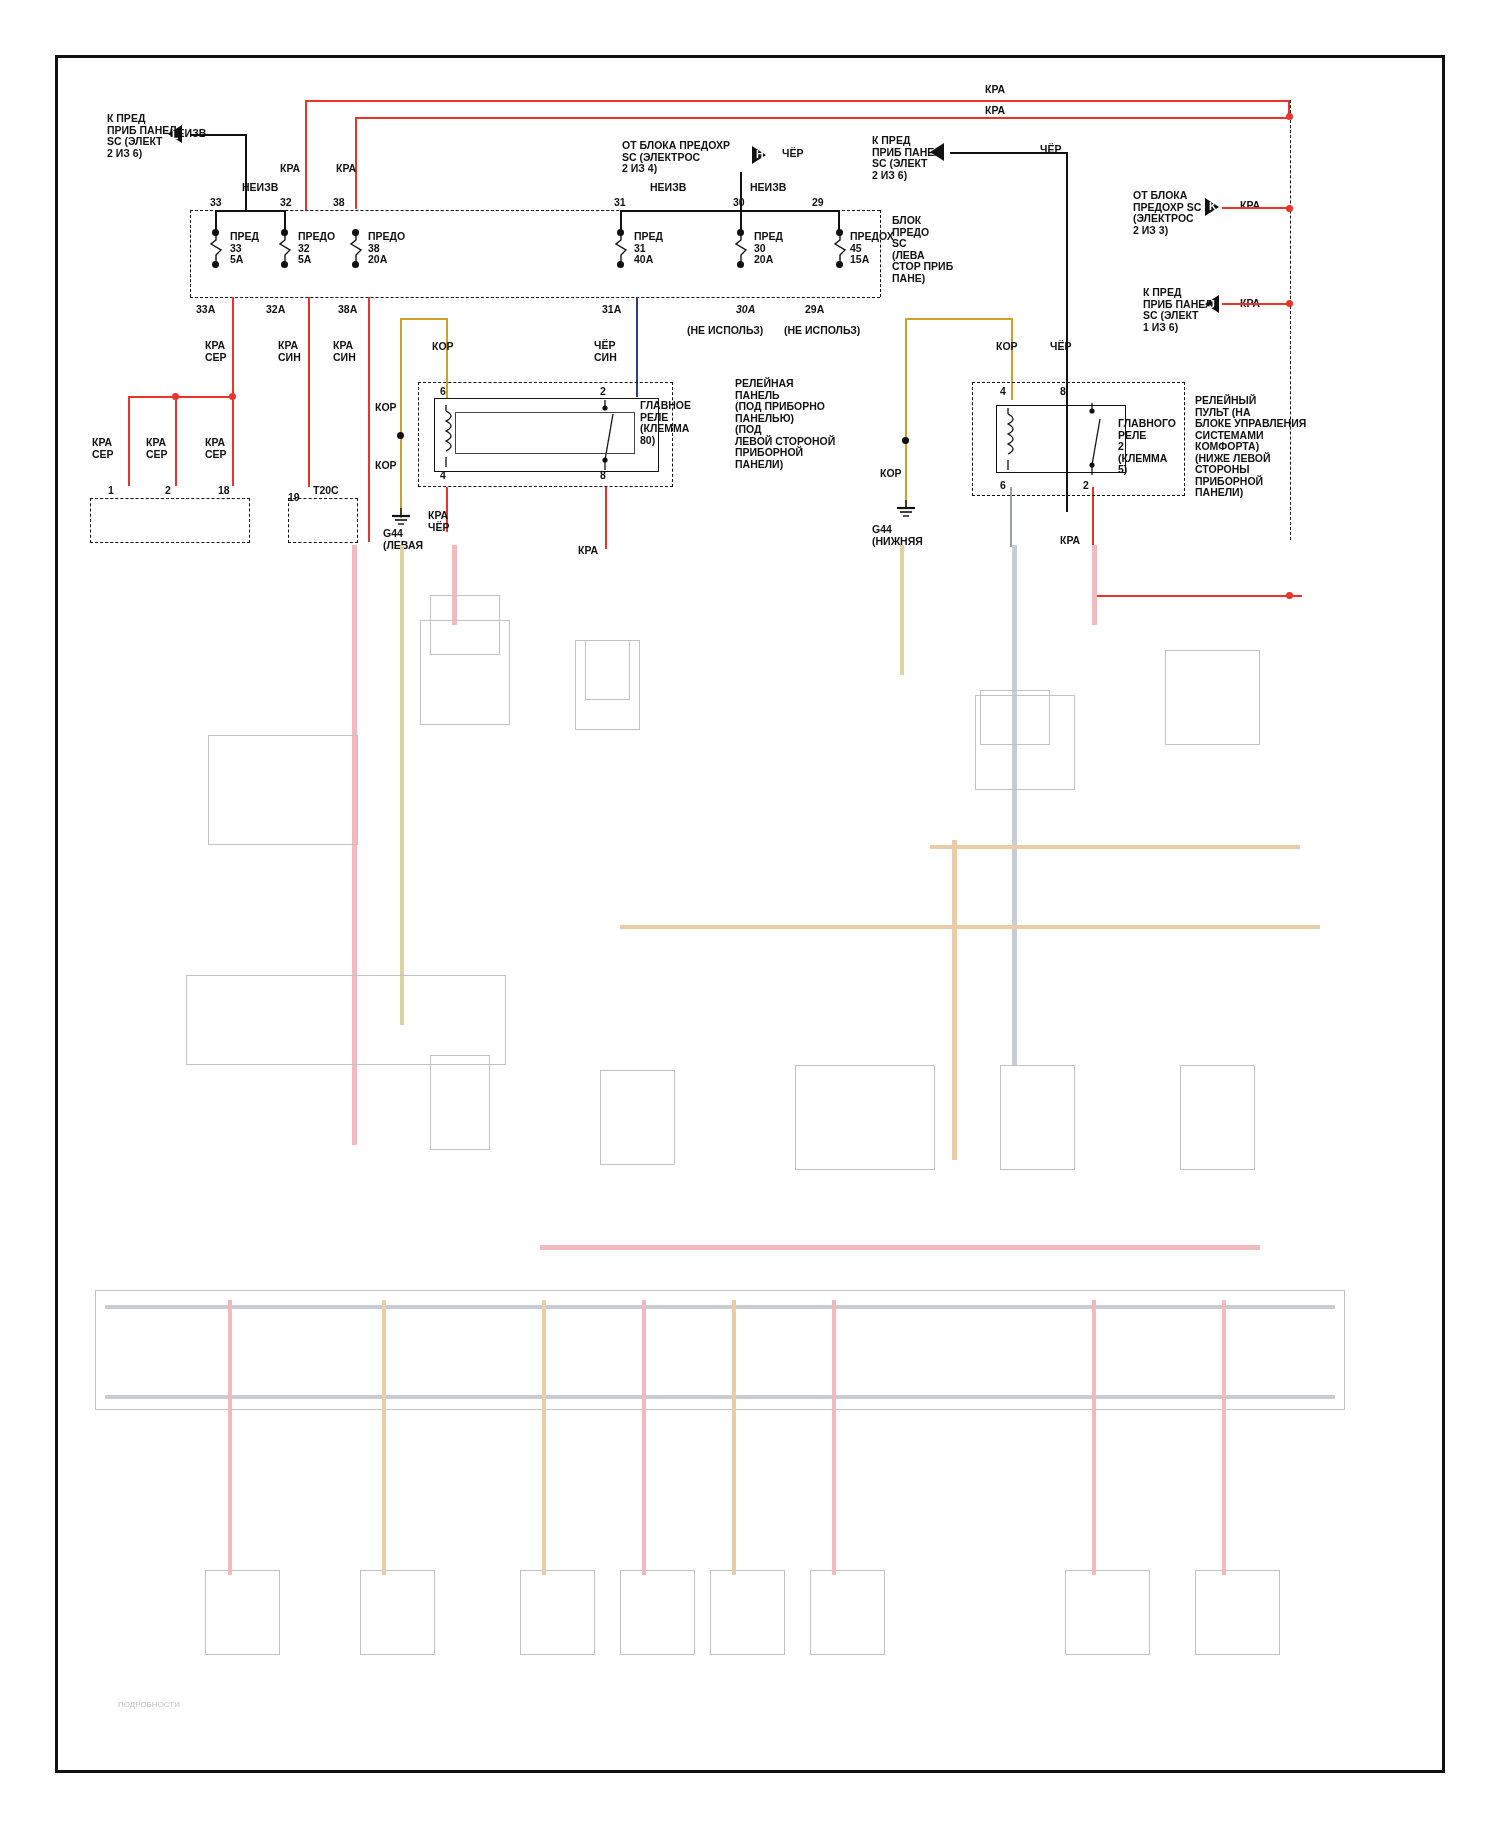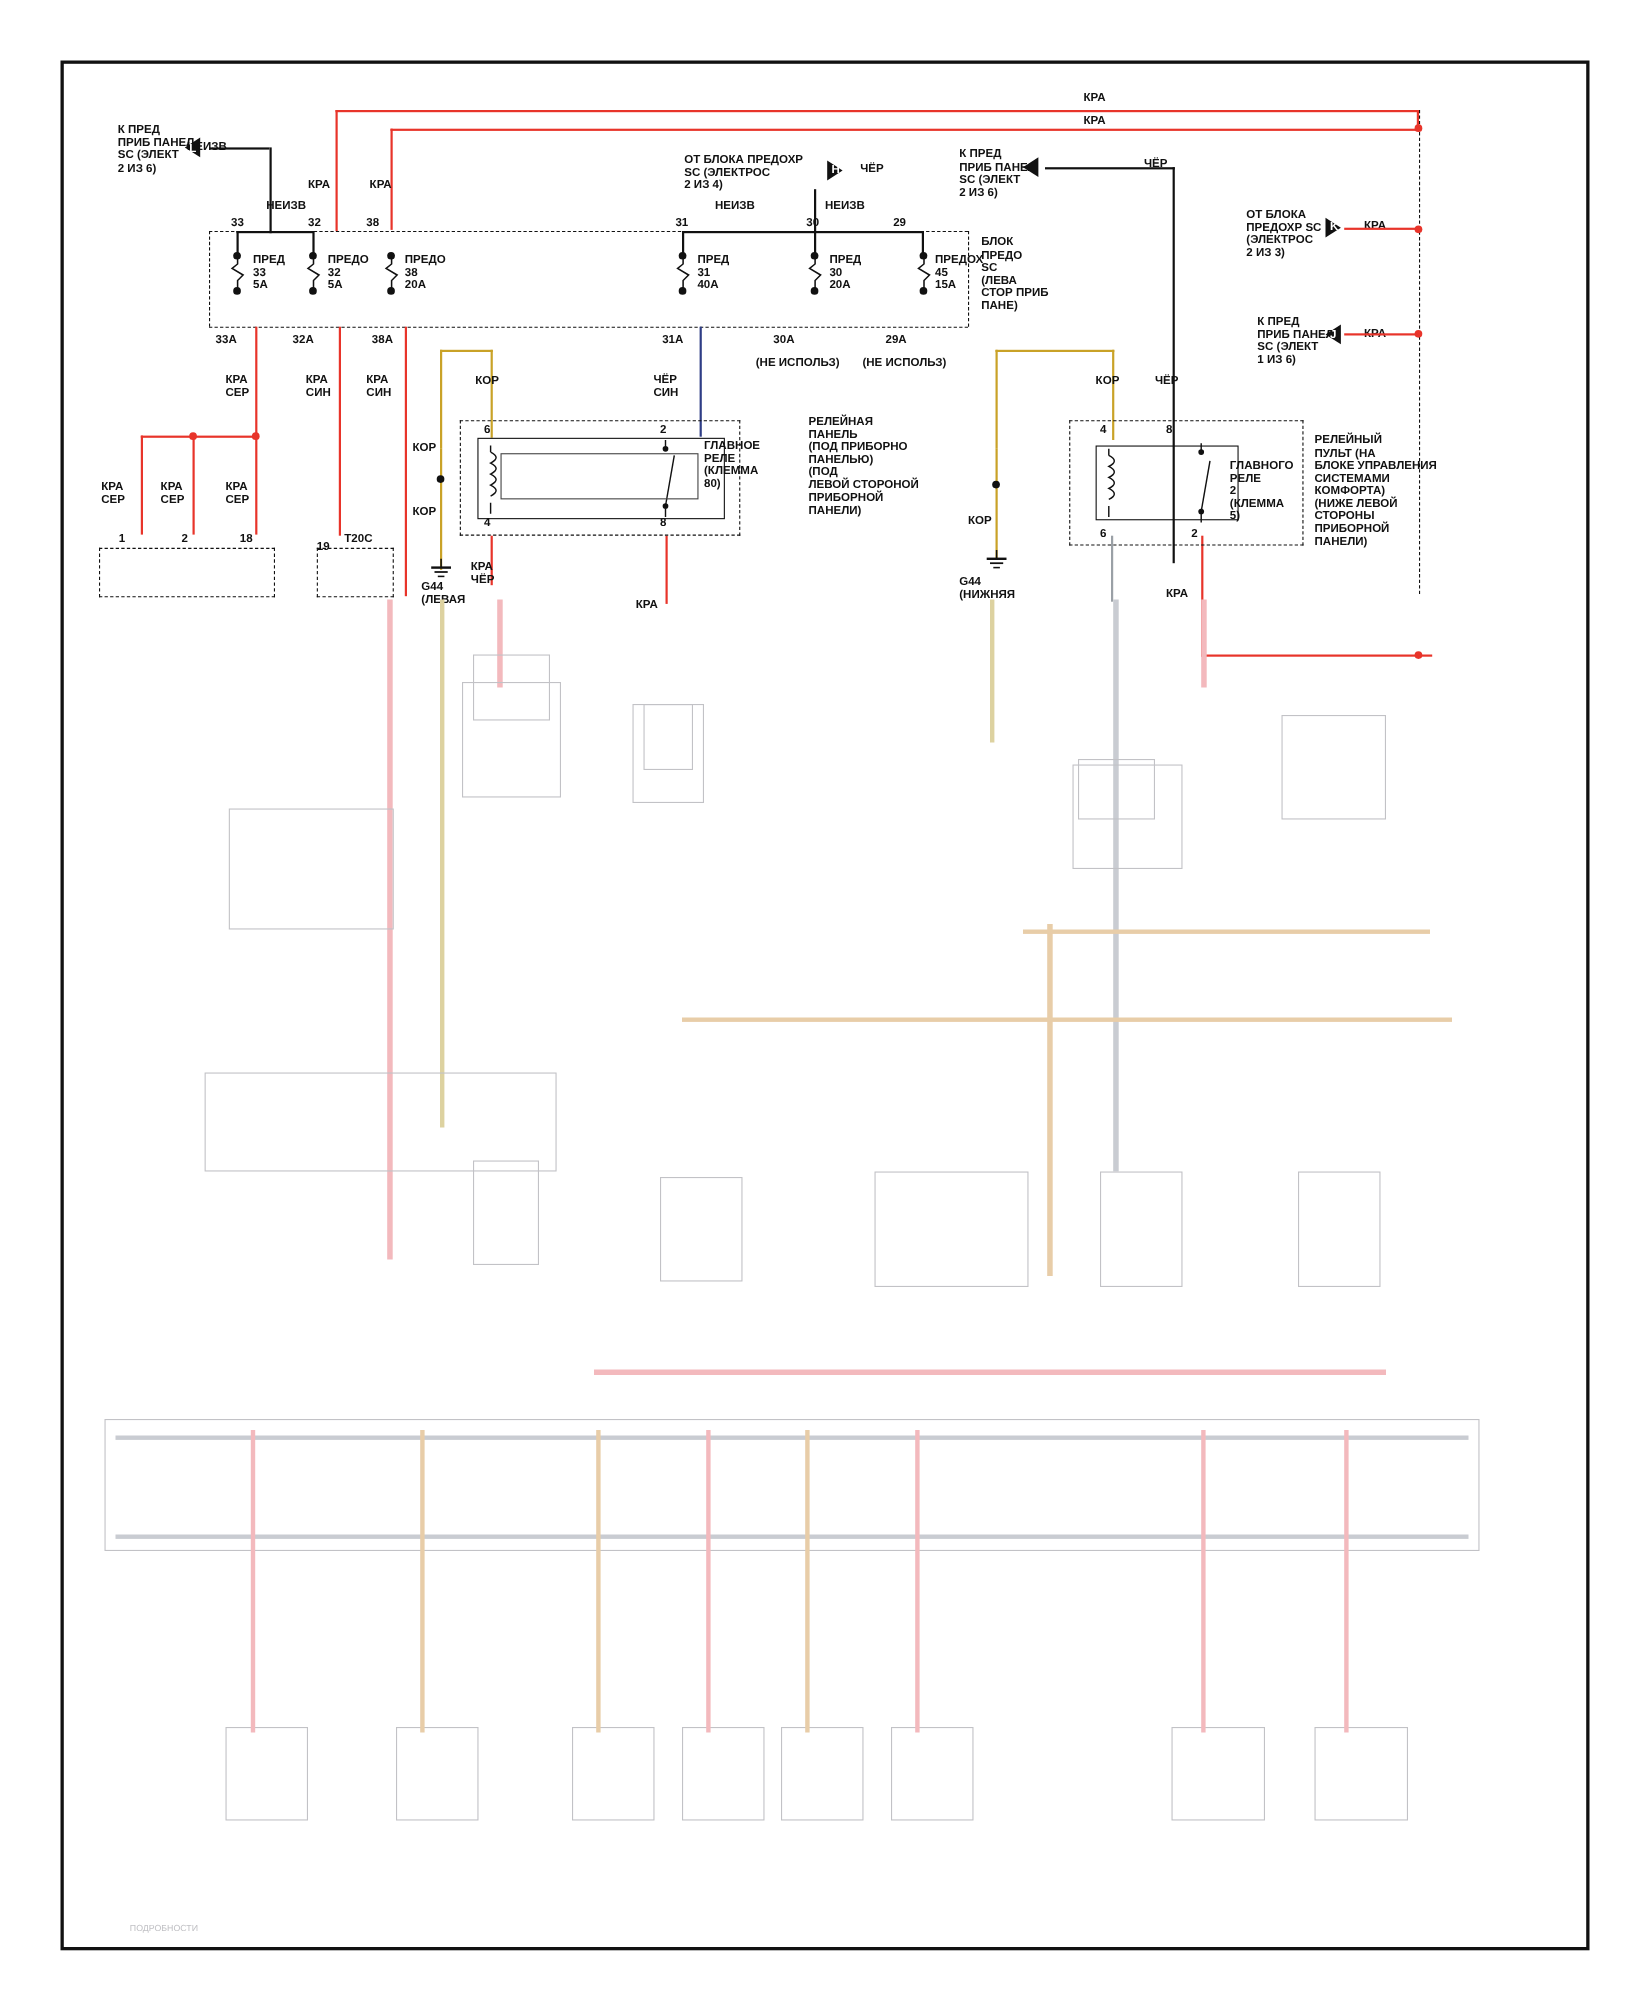--- a/index.html
+++ b/index.html
@@ -80,21 +80,21 @@
 
     <div class="gline gpink" style="left:228px;top:1300px;width:4px;height:275px;"></div>
     <div class="gline gtan" style="left:382px;top:1300px;width:4px;height:275px;"></div>
     <div class="gline gtan" style="left:542px;top:1300px;width:4px;height:275px;"></div>
     <div class="gline gpink" style="left:642px;top:1300px;width:4px;height:275px;"></div>
     <div class="gline gtan" style="left:732px;top:1300px;width:4px;height:275px;"></div>
     <div class="gline gpink" style="left:832px;top:1300px;width:4px;height:275px;"></div>
     <div class="gline gpink" style="left:1092px;top:1300px;width:4px;height:275px;"></div>
     <div class="gline gpink" style="left:1222px;top:1300px;width:4px;height:275px;"></div>
 
-    <div class="gtxt" style="left:118px;top:1748px;">ПОДРОБНОСТИ</div>
+    <div class="gtxt" style="left:118px;top:1700px;">ПОДРОБНОСТИ</div>
   </div>
 
   <div class="frame"></div>
 
   <div class="wire red" style="left:305px;top:100px;width:985px;height:2px;"></div>
   <div class="wire red" style="left:355px;top:117px;width:935px;height:2px;"></div>
   <div class="wire red" style="left:305px;top:100px;width:2px;height:110px;"></div>
   <div class="wire red" style="left:355px;top:117px;width:2px;height:92px;"></div>
   <div class="wire red" style="left:1288px;top:100px;width:2px;height:18px;"></div>
 
@@ -224,21 +224,21 @@
 
   <div class="lbl b" style="left:733px;top:197px;">30</div>
   <div class="dot" style="left:737px;top:229px;"></div>
   <svg style="position:absolute;left:734px;top:234px;" width="14" height="30">
       <path d="M7 0 L7 6 L2 10 L12 16 L7 21 L7 30" stroke="#111" stroke-width="1.4" fill="none"></path>
     </svg>
   <div class="dot" style="left:737px;top:261px;"></div>
   <div class="lbl b" style="left:754px;top:231px;">ПРЕД
 30
 20A</div>
-  <div class="lbl b" style="left:703px;top:304px;">30A</div>
+  <div class="lbl b" style="left:736px;top:304px;font-style:italic;">30A</div>
 
   <div class="lbl b" style="left:812px;top:197px;">29</div>
   <div class="dot" style="left:836px;top:229px;"></div>
   <svg style="position:absolute;left:833px;top:234px;" width="14" height="30">
       <path d="M7 0 L7 6 L2 10 L12 16 L7 21 L7 30" stroke="#111" stroke-width="1.4" fill="none"></path>
     </svg>
   <div class="dot" style="left:836px;top:261px;"></div>
   <div class="lbl b" style="left:850px;top:231px;">ПРЕДОХ
 45
 15A</div>

